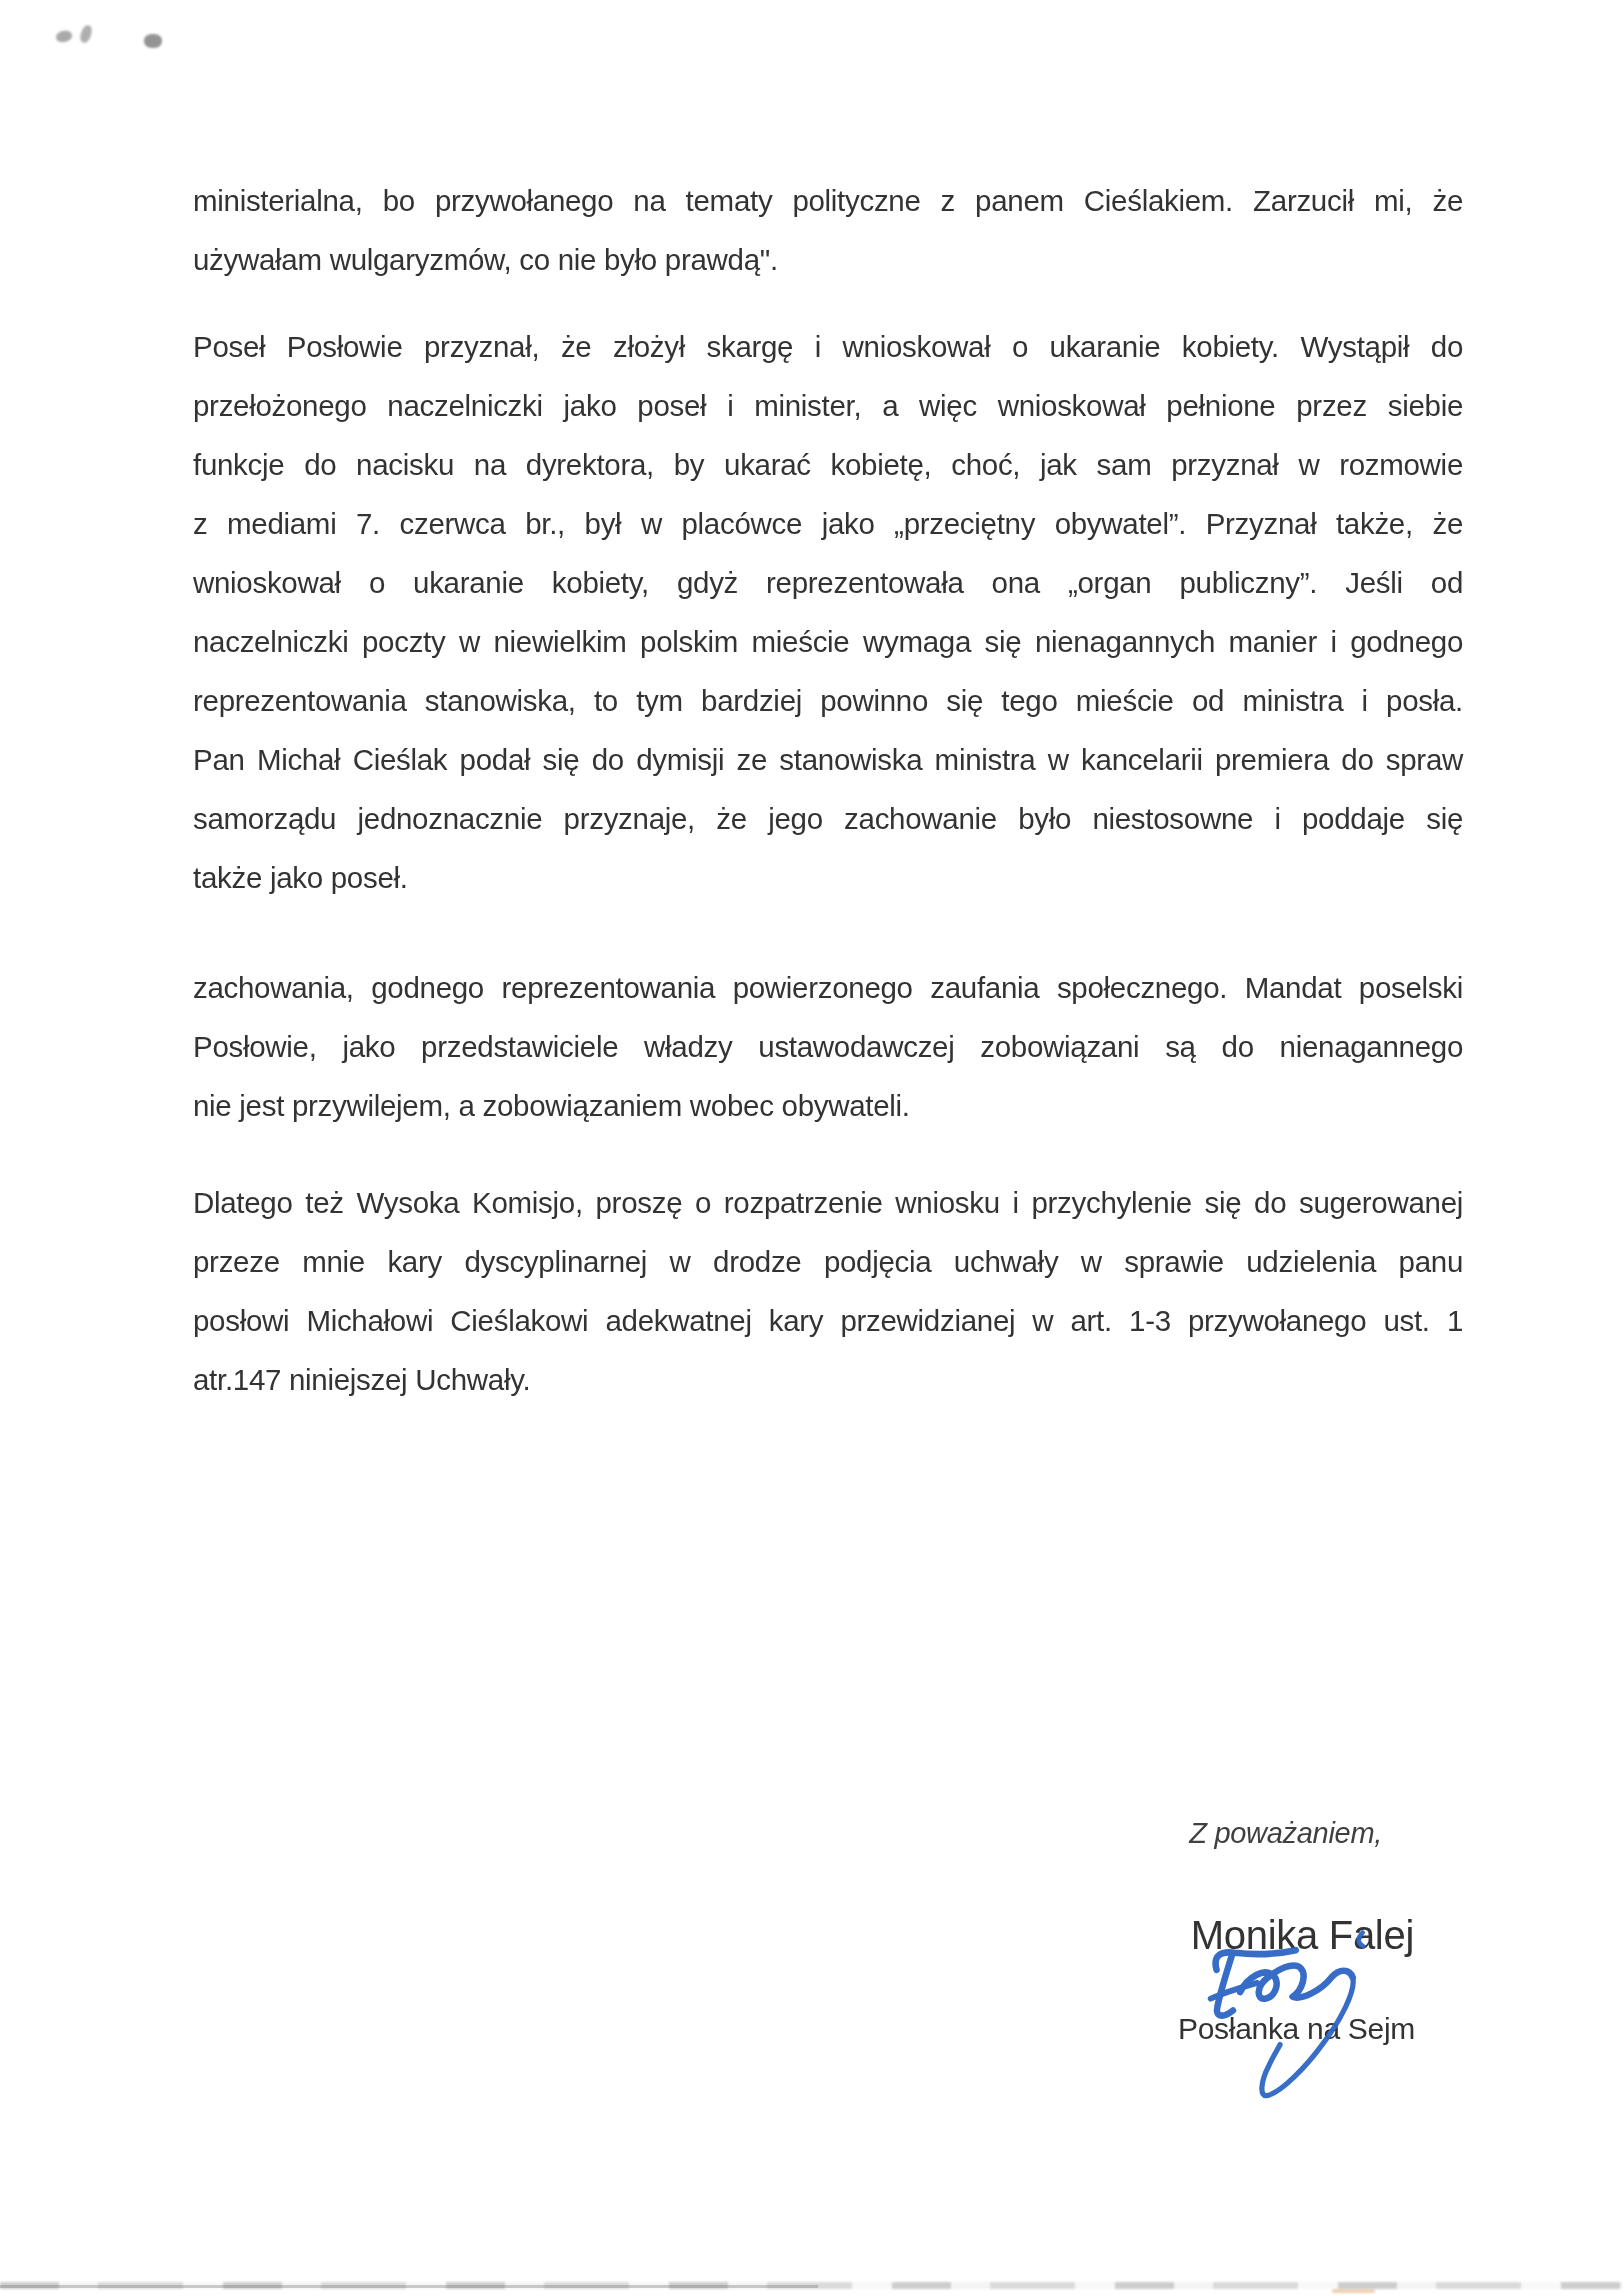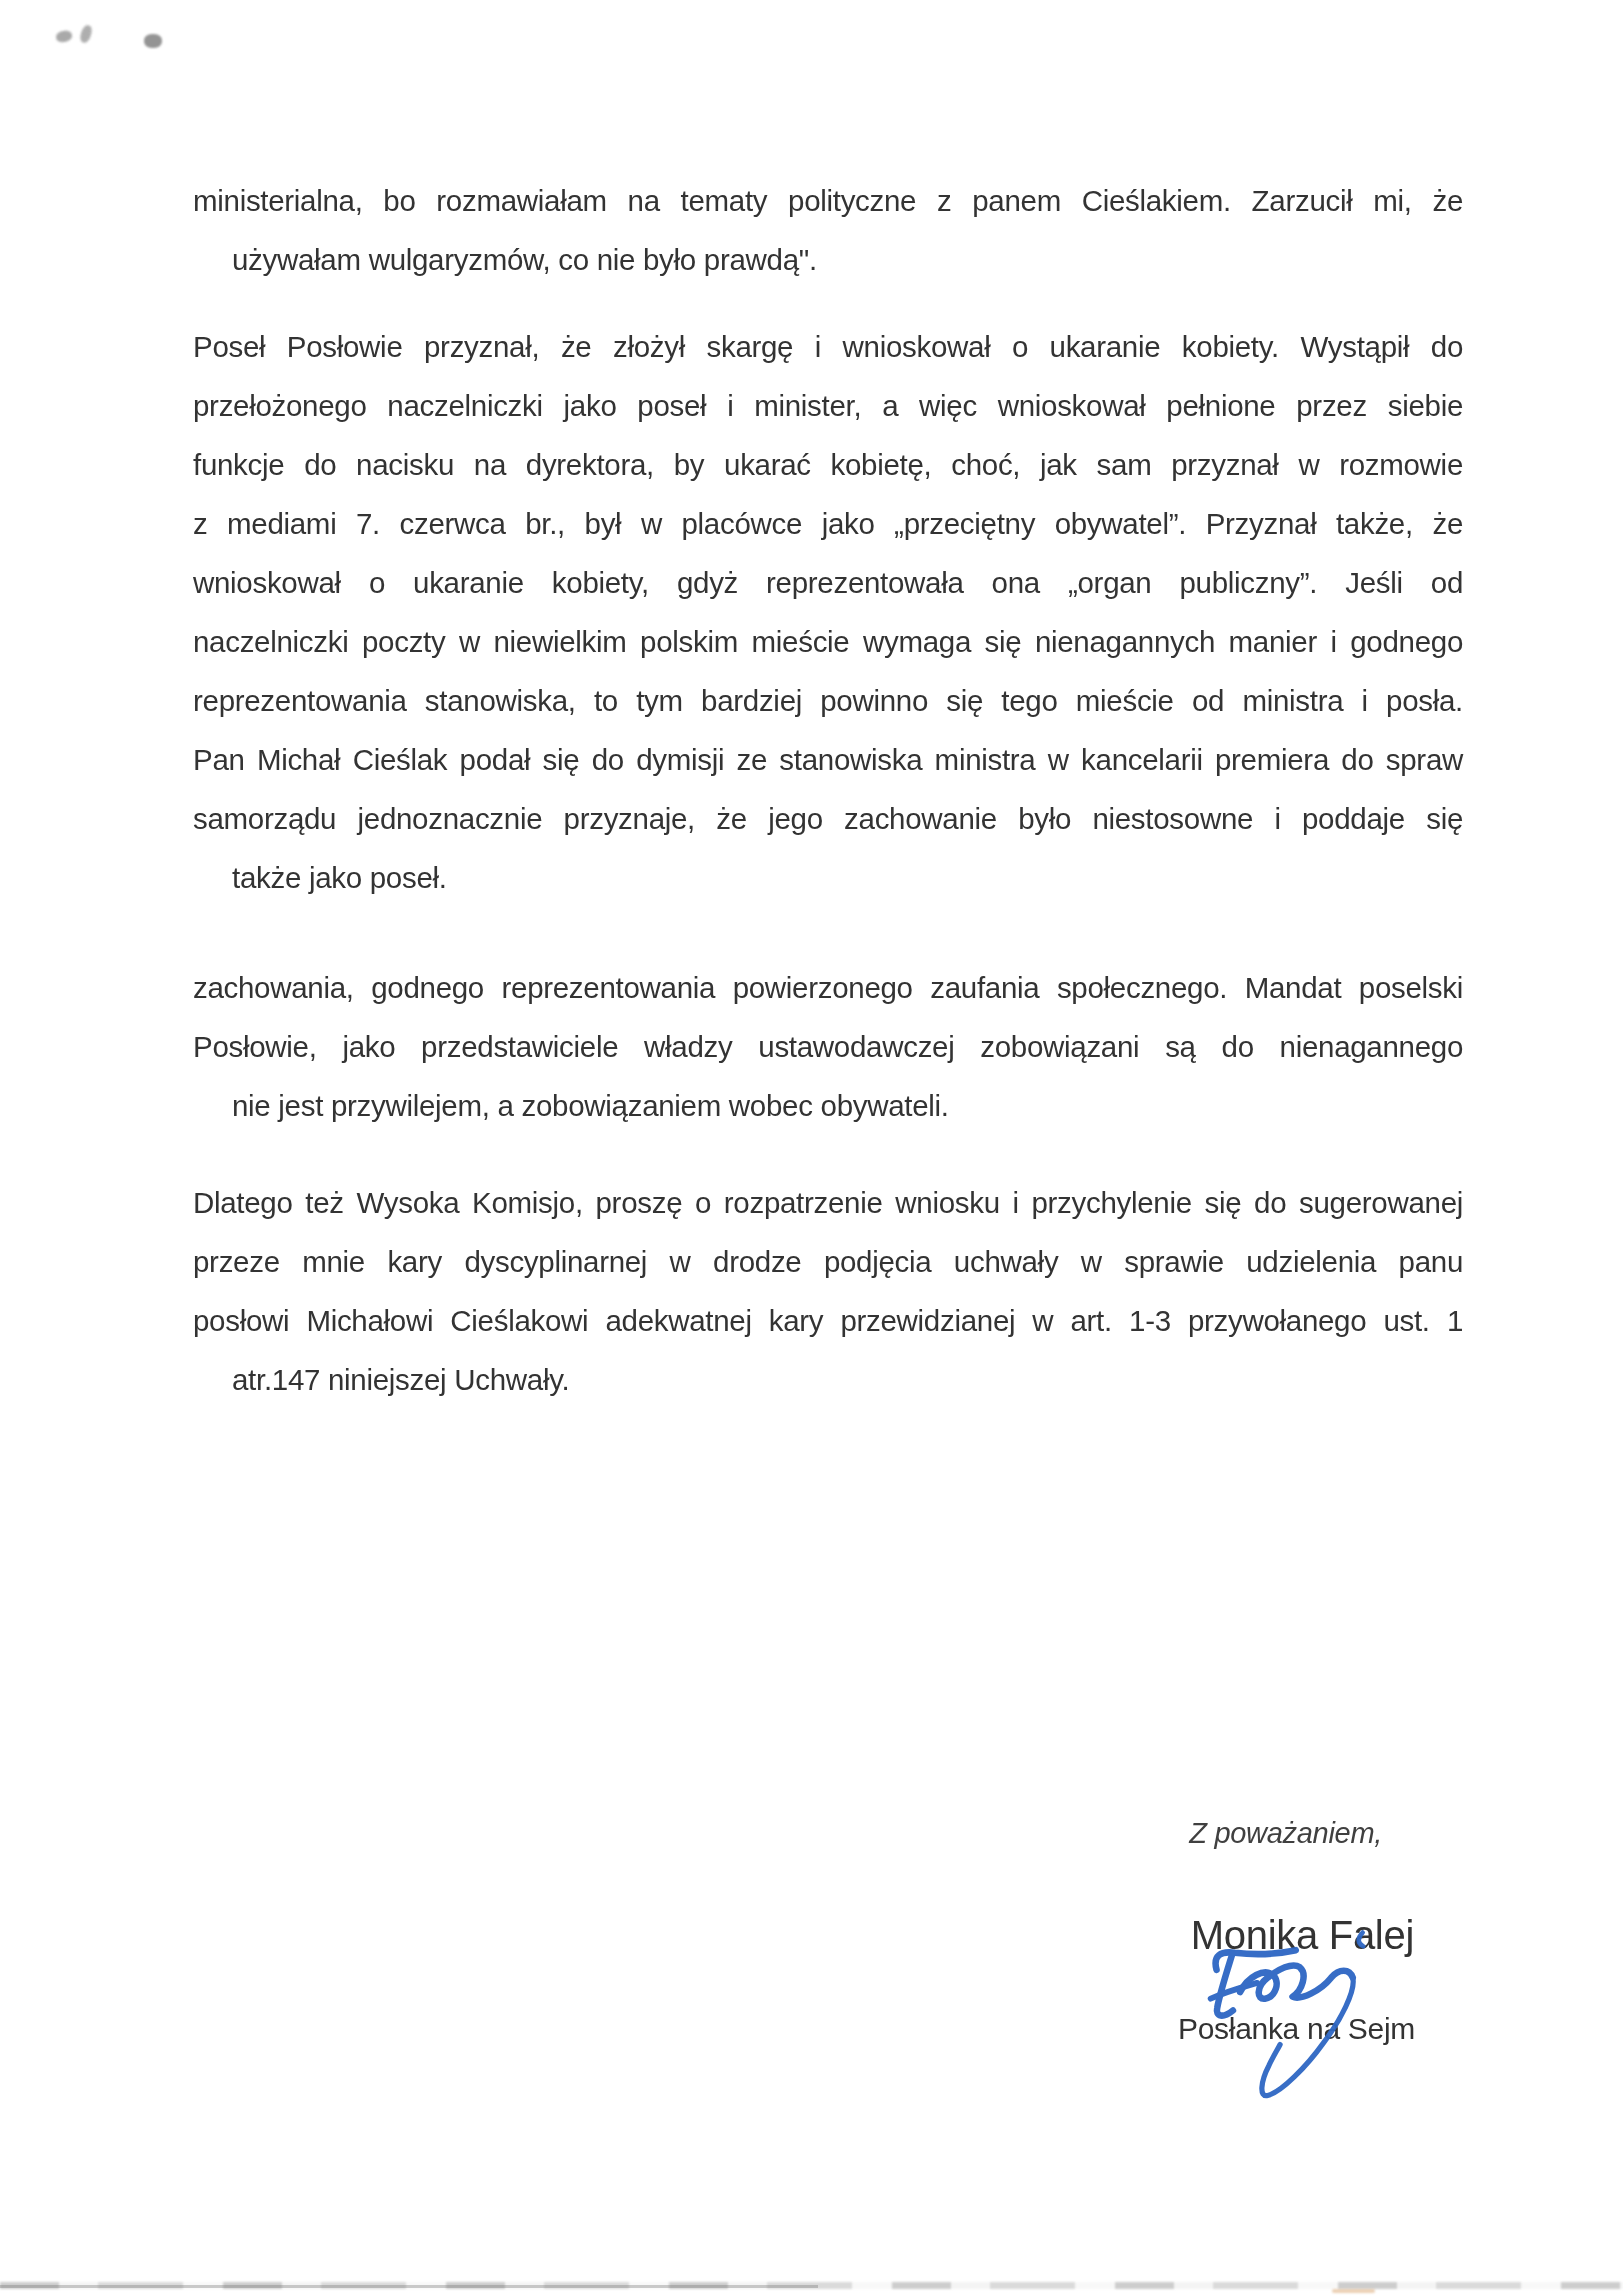--- a/index.html
+++ b/index.html
@@ -33,21 +33,20 @@
   .para + .para-gap-3 { margin-top: 38px; }
   .jline {
     text-align: justify;
     text-align-last: justify;
     white-space: normal;
     word-spacing: 0.7px;
   }
   .lline {
     text-align: center;
     text-align-last: left;
-    margin-left: 39px;
   }
   
   .valediction {
     position: absolute;
     top: 1817px;
     right: 241px;
     font-size: 29px;
     font-style: italic;
     letter-spacing: -0.3px;
     color: #404040;
@@ -125,21 +124,21 @@
 
 <div class="page">
 
   <div class="speck a"></div>
   <div class="speck b"></div>
   <div class="speck c"></div>
 
   <div class="text-column">
 
     <div class="para">
-      <div class="jline">ministerialna, bo rozmawiałam na tematy polityczne z panem Cieślakiem. Zarzucił mi, że</div>
+      <div class="jline">ministerialna, bo przywołanego na tematy polityczne z panem Cieślakiem. Zarzucił mi, że</div>
       <div class="lline">używałam wulgaryzmów, co nie było prawdą".</div>
     </div>
 
     <div class="para para-gap-1">
       <div class="jline">Poseł Posłowie przyznał, że złożył skargę i wnioskował o ukaranie kobiety. Wystąpił do</div>
       <div class="jline">przełożonego naczelniczki jako poseł i minister, a więc wnioskował pełnione przez siebie</div>
       <div class="jline">funkcje do nacisku na dyrektora, by ukarać kobietę, choć, jak sam przyznał w rozmowie</div>
       <div class="jline">z mediami 7. czerwca br., był w placówce jako „przeciętny obywatel”. Przyznał także, że</div>
       <div class="jline">wnioskował o ukaranie kobiety, gdyż reprezentowała ona „organ publiczny”. Jeśli od</div>
       <div class="jline">naczelniczki poczty w niewielkim polskim mieście wymaga się nienagannych manier i godnego</div>

